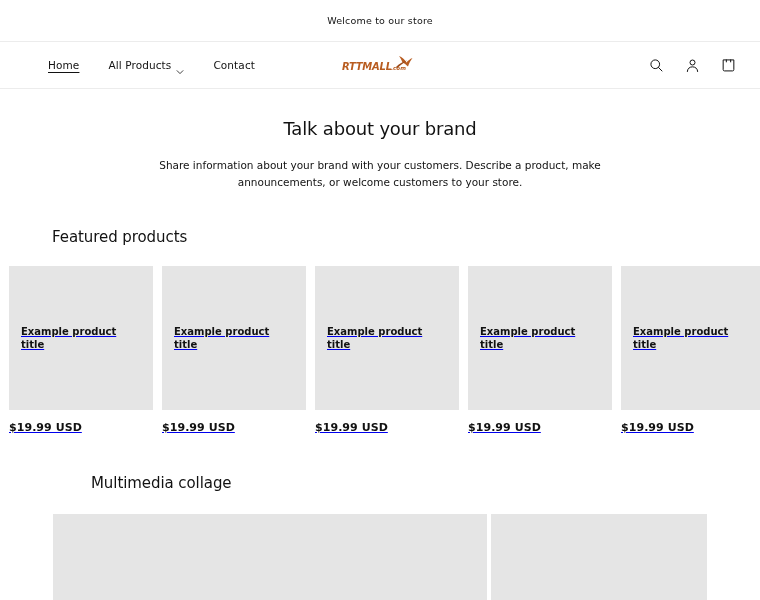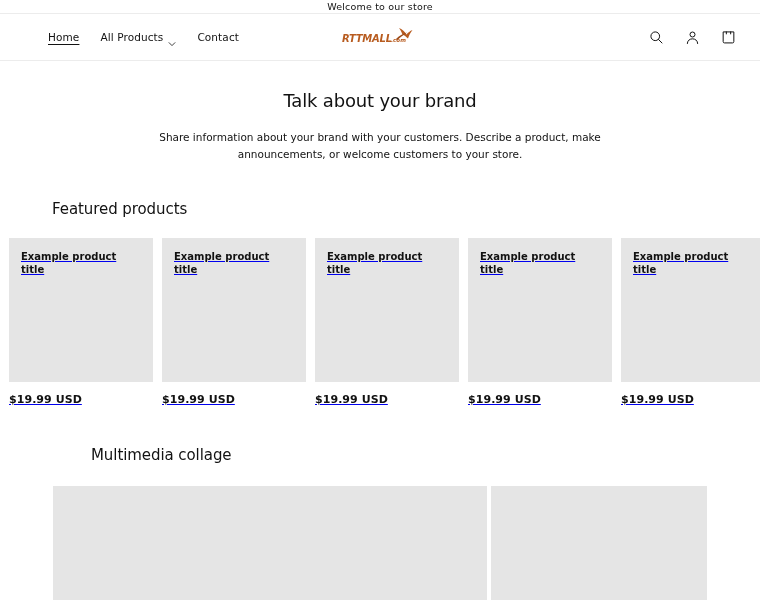--- a/index.html
+++ b/index.html
@@ -12,21 +12,21 @@
 
   body {
     background: #ffffff;
     font-family: "DejaVu Sans", "Liberation Sans", sans-serif;
     color: #121212;
     -webkit-font-smoothing: antialiased;
   }
 
   
   .announcement-bar {
-    height: 14px;
+    height: 42px;
     display: flex;
     align-items: center;
     justify-content: center;
     border-bottom: 1px solid #ececec;
     background: #ffffff;
   }
   .announcement-text {
     font-size: 9.5px;
     letter-spacing: 0.02em;
     color: #121212;
@@ -39,21 +39,21 @@
     align-items: center;
     padding: 0 22px 0 48px;
     border-bottom: 1px solid #ececec;
     position: relative;
     background: #ffffff;
   }
 
   .main-nav {
     display: flex;
     align-items: center;
-    gap: 21px;
+    gap: 29px;
     flex: 0 0 auto;
   }
   .nav-link {
     font-size: 10.5px;
     color: #121212;
     text-decoration: none;
     white-space: nowrap;
     letter-spacing: 0.01em;
   }
   .nav-link.active {
@@ -152,23 +152,23 @@
   }
   .product-card {
     width: 144px;
     flex: 0 0 144px;
   }
   .product-media {
     width: 144px;
     height: 144px;
     background: #e5e5e5;
     display: flex;
-    align-items: flex-start;
+    align-items: center;
     justify-content: center;
-    padding: 12px 12px;
+    padding: 5px 12px;
   }
   .product-title {
     font-size: 10px;
     font-weight: 700;
     color: #121212;
     line-height: 1.3;
     text-align: left;
   }
   .product-price {
     margin-top: 11px;

